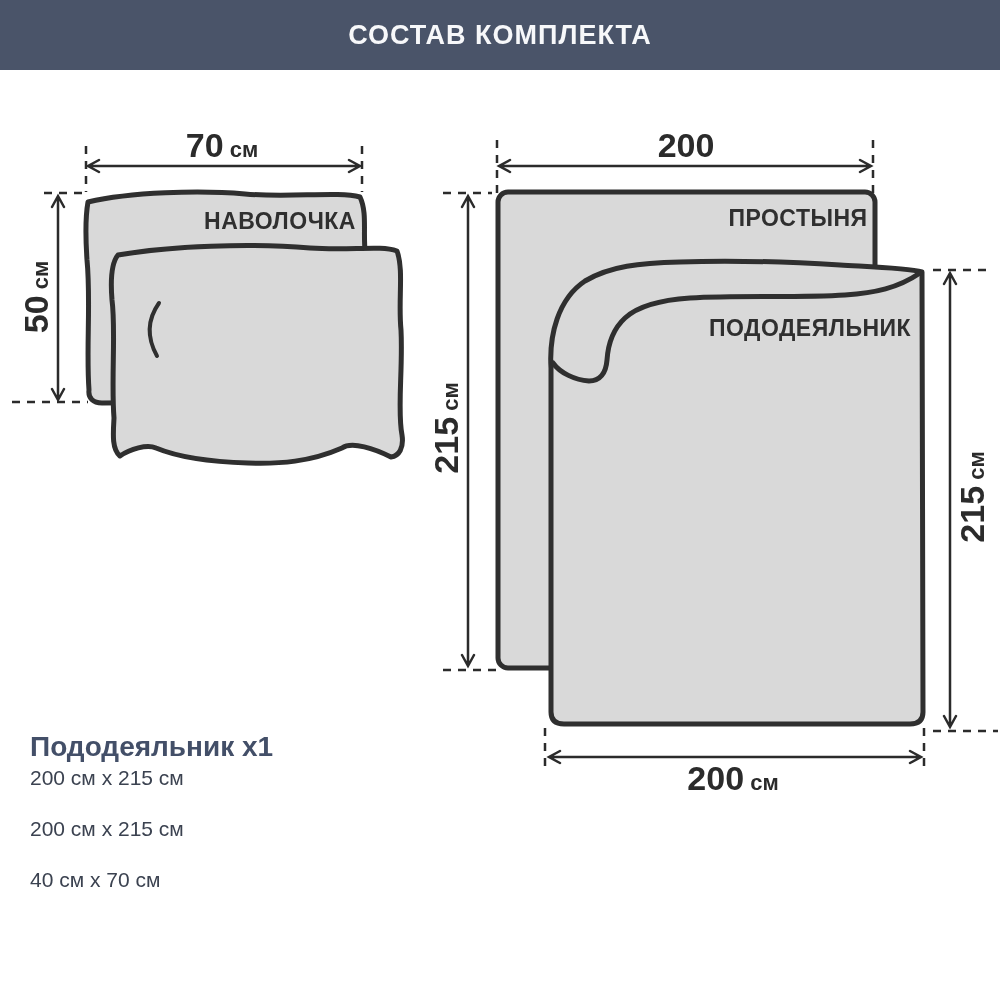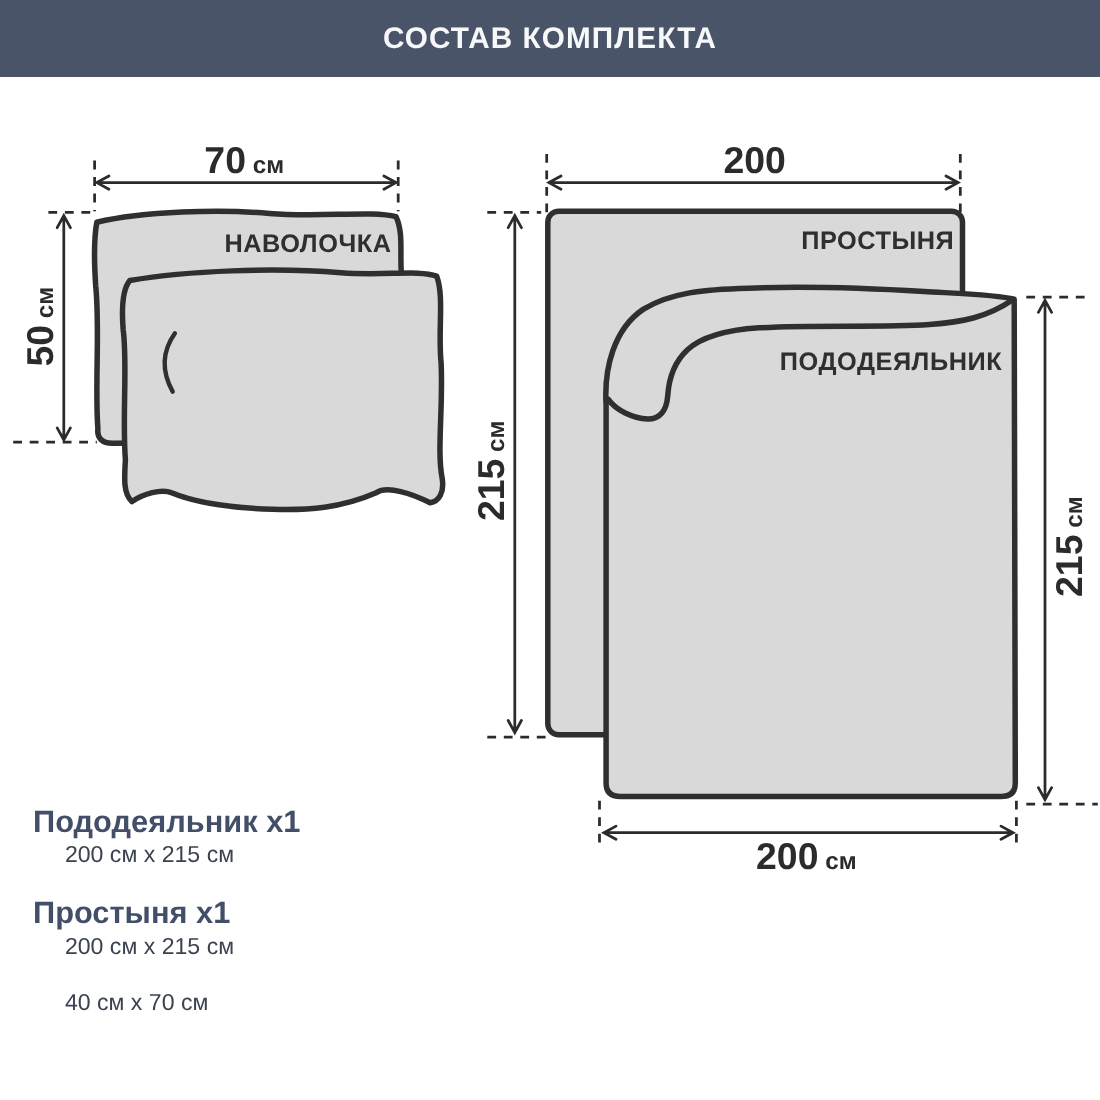--- a/index.html
+++ b/index.html
@@ -16,21 +16,21 @@
   }
   .diagram-svg{position:absolute;left:0;top:0;width:1000px;height:1000px;}
   .legend{
     position:absolute;left:30px;top:731px;display:flex;flex-direction:column;gap:24px;
   }
   .legend-item{display:flex;flex-direction:column;}
   .legend-name{
     color:#434f68;font-size:28px;font-weight:bold;line-height:32px;
   }
   .legend-size{
-    color:#3b4250;font-size:21px;font-weight:normal;line-height:25px;margin-top:2px;margin-left:29px;
+    color:#3b4250;font-size:21px;font-weight:normal;line-height:25px;margin-top:2px;
   }
   svg text{font-family:"Liberation Sans", sans-serif;}
   .dim-num{font-size:34px;font-weight:bold;fill:#2b2b2b;}
   .dim-unit{font-size:22px;font-weight:bold;fill:#2b2b2b;}
   .fabric-label{font-size:23px;font-weight:bold;fill:#2f2f2f;letter-spacing:0.5px;}
 </style>
 </head>
 <body>
 
 <div class="page">
@@ -144,21 +144,20 @@
       </text>
     </g>
   </svg>
 
   <div class="legend">
     <div class="legend-item">
       <div class="legend-name">Пододеяльник x1</div>
       <div class="legend-size">200 см x 215 см</div>
     </div>
     <div class="legend-item">
-      <div class="legend-name">Простыня x1</div>
       <div class="legend-size">200 см x 215 см</div>
     </div>
     <div class="legend-item">
       <div class="legend-size">40 см x 70 см</div>
     </div>
   </div>
 
 </div>
 
 </body></html>

